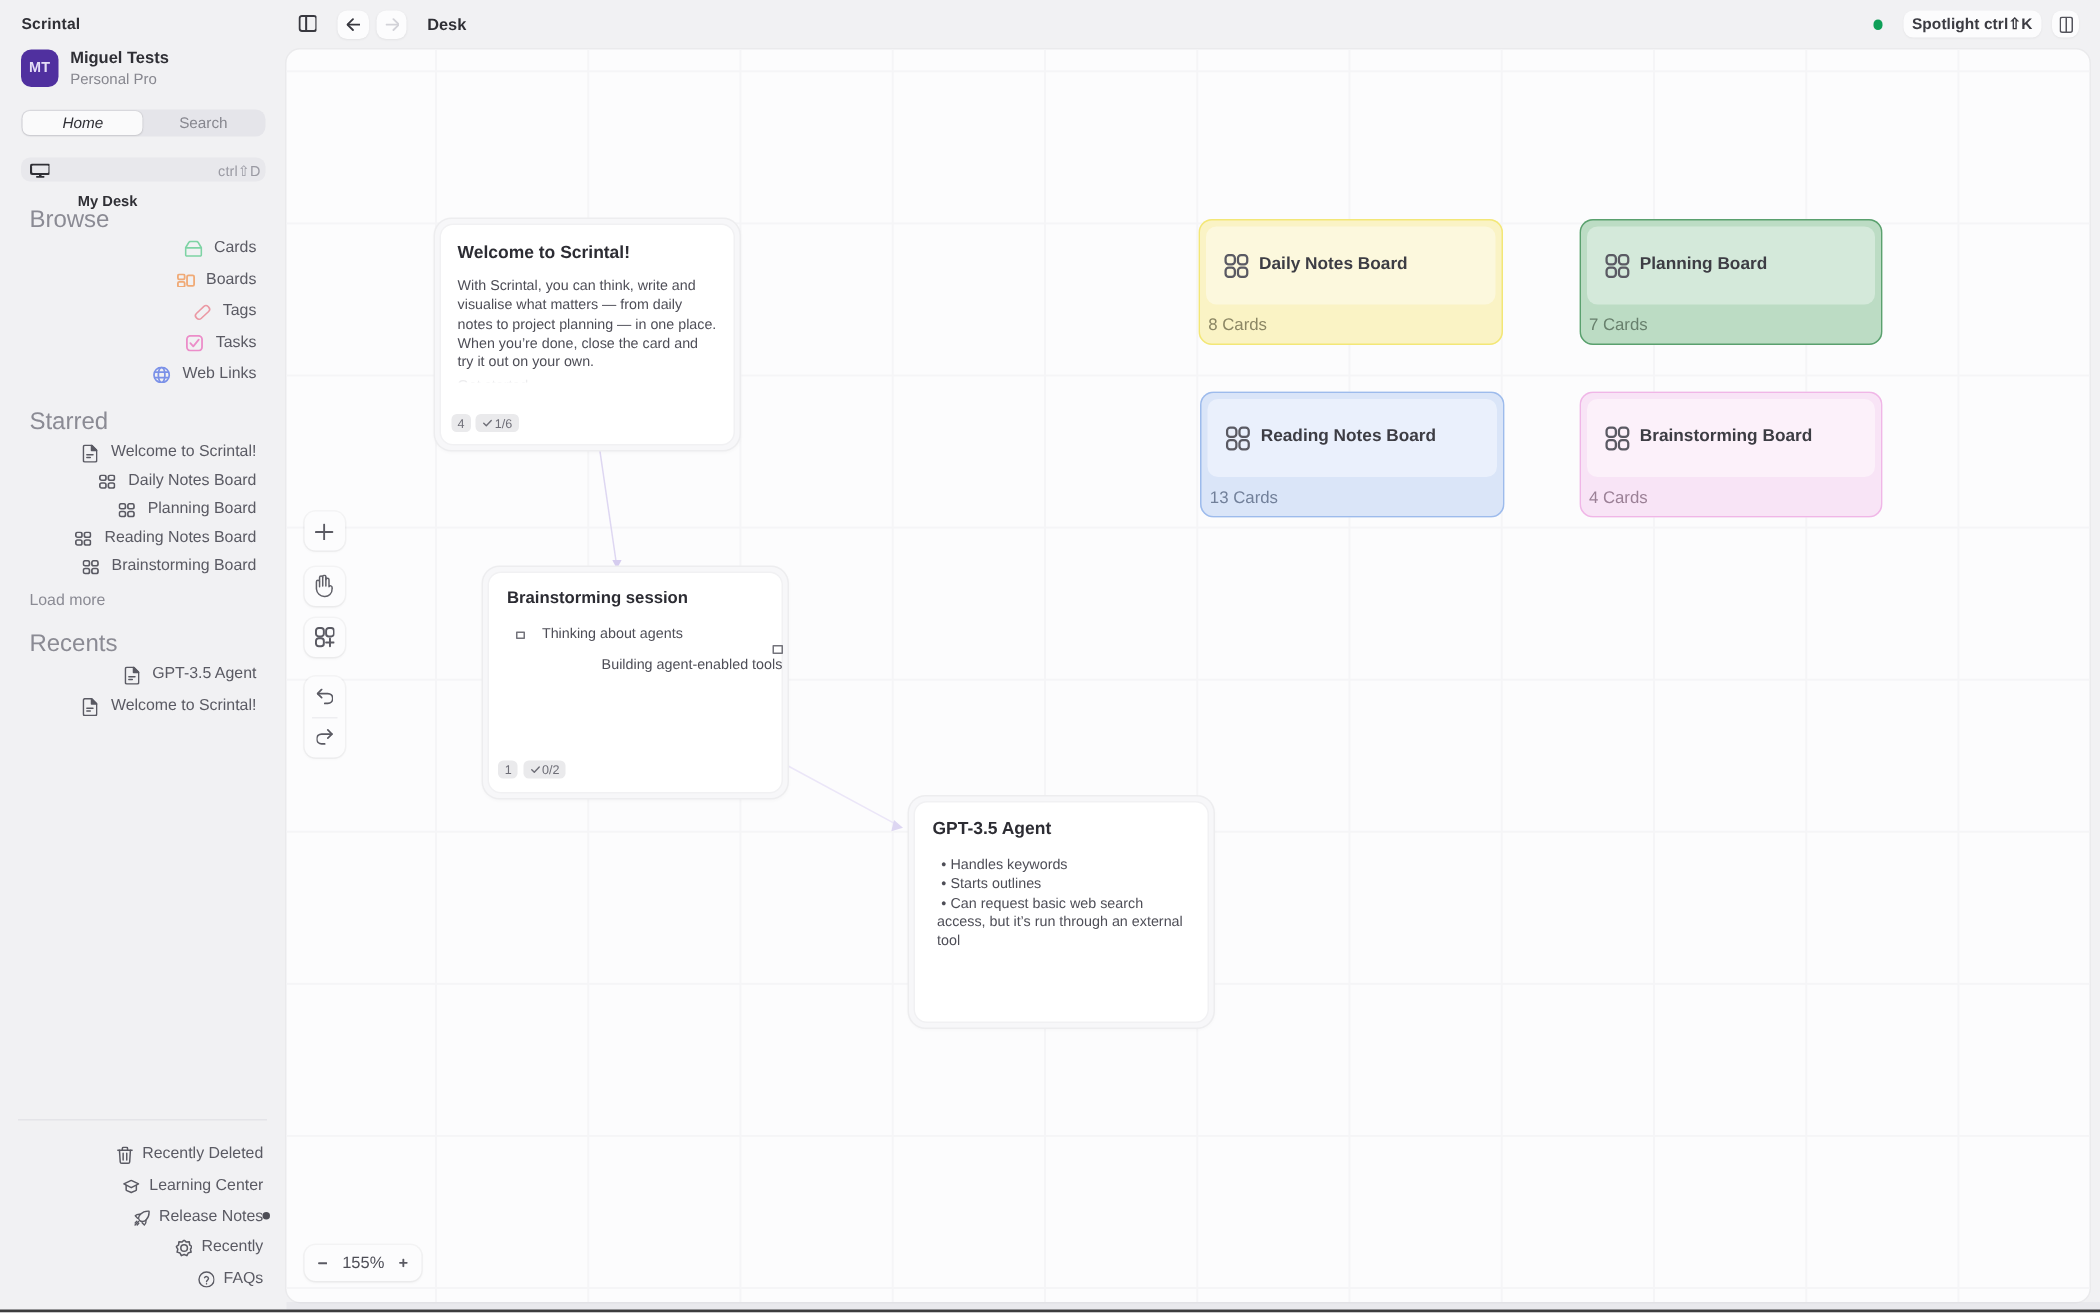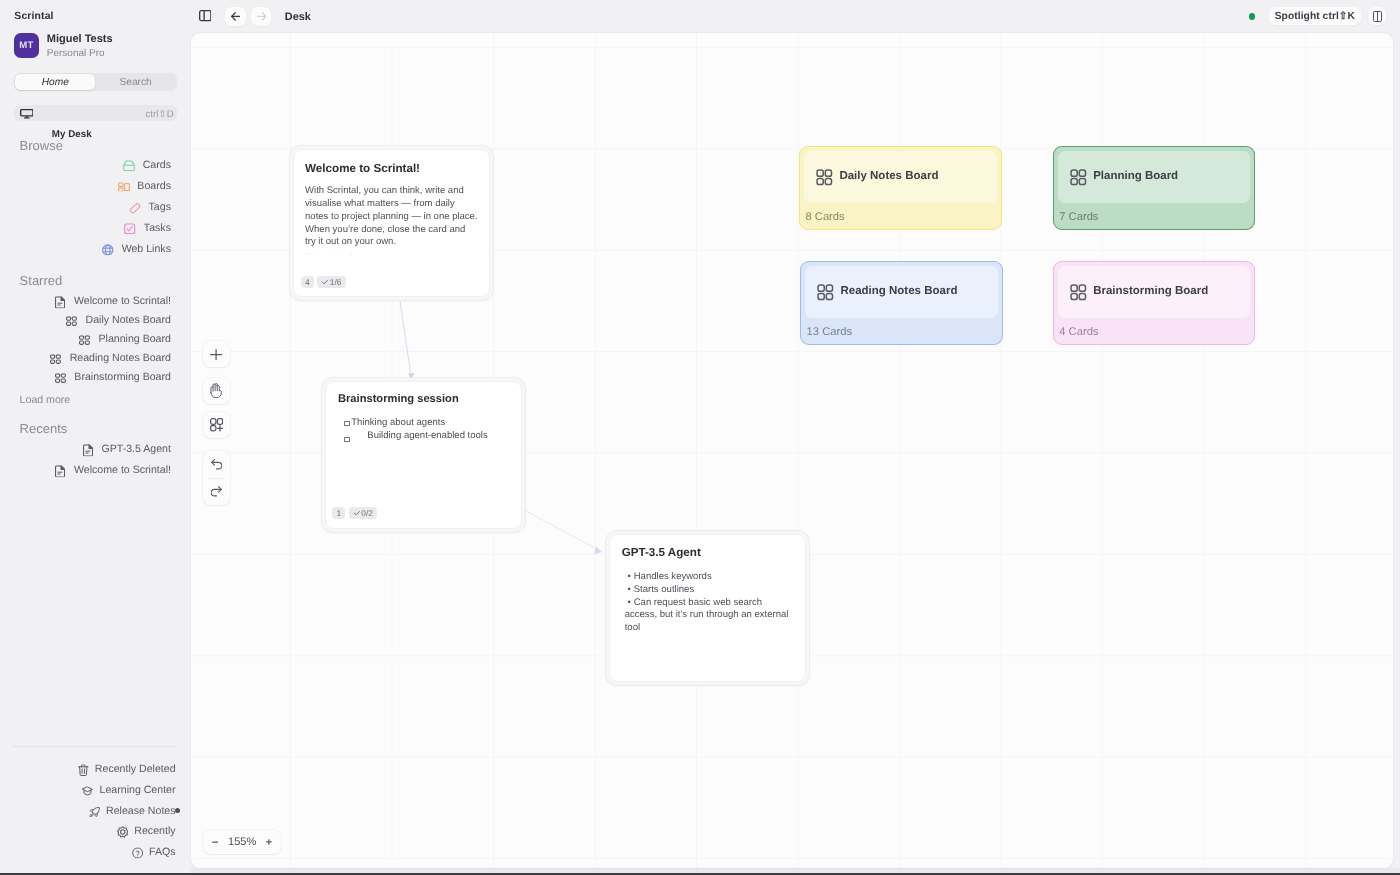--- a/index.html
+++ b/index.html
@@ -29,21 +29,21 @@
 
   .segmented { position:absolute; left:13.85px; top:73.2px; width:163.2px; height:18.2px; background:#e5e5ea; border-radius:6.5px;
                display:flex; padding:1.3px; }
   .seg { flex:1; display:flex; align-items:center; justify-content:center; font-size:10.2px; border-radius:4.8px; color:#87878f;}
   .seg.active { background:#fafafb; color:#303036; box-shadow:0 0.5px 1.2px rgba(16,16,22,0.10), 0 0 0 0.5px rgba(16,16,22,0.04); font-weight:400;font-style:italic;}
 
   .mydesk { position:absolute; left:13.85px; top:104.6px; width:163.2px; height:16.2px; background:#e8e8ec; border-radius:6px; }
   .mydesk .lbl { position:absolute; left:38px; top:3.1px; font-size:9.8px; font-weight:700; color:#2f2f35; line-height:1;margin-top:22px; }
   .mydesk .kbd { position:absolute; right:3.3px; top:5.2px; font-size:9.6px; color:#9a9aa3; letter-spacing:0.1px; line-height:1;}
 
-  .sec-title { position:absolute; left:19.6px; font-size:13px; color:#8b8b94; font-weight:400;}
+  .sec-title { position:absolute; left:19.6px; font-size:16px; color:#8b8b94; font-weight:400;}
 
   .navitem { position:absolute; left:13.85px; width:163.2px; height:19px; display:flex; align-items:center; padding:0 6.1px;
              border-radius:5px;justify-content:flex-end; }
   .navitem.foot { padding:0 1.5px; }
   .navitem.foot .lbl { margin-left:5.4px; }
   .navitem .lbl { font-size:10.6px; color:#5a5a63; margin-left:7.5px; white-space:nowrap;}
   .navitem .ic { width:12.5px; height:13px; display:flex; align-items:center; justify-content:center; flex:0 0 12.5px; line-height:0; transform:translateY(1.3px);}
 
   .loadmore { position:absolute; left:19.6px; font-size:10.6px; color:#8b8b94; }
 
@@ -391,25 +391,25 @@
               <span>1/6</span>
             </div>
         </div>
       </div>
     </div>
 
     <div class="card-frame" style="left:131.6px; top:345px; width:203px; height:154px;">
       <div class="card">
         <div class="card-title" style="position:absolute;left:11.7px;top:11px;font-size:11.15px;">Brainstorming session</div>
         <div style="position:absolute;left:17.3px;top:35.3px;width:178px;font-size:9.55px;line-height:12.6px;color:#4e4e57;">
-          <div style="display:flex;align-items:center;gap:1px;height:12.6px;">
+          <div style="display:flex;align-items:center;gap:11px;height:12.6px;">
             <span style="display:inline-block;width:6.7px;height:5.4px;border:1px solid #73737b;border-radius:0.5px;flex:0 0 6.7px;"></span>
             <span>Thinking about agents</span>
           </div>
-          <div style="display:flex;align-items:flex-end;gap:17px;height:12.6px;">
+          <div style="display:flex;align-items:flex-end;gap:2px;height:12.6px;flex-direction:column;">
             <span style="display:inline-block;width:6.7px;height:5.4px;border:1px solid #73737b;border-radius:0.5px;flex:0 0 6.7px;"></span>
             <span>Building agent-enabled tools</span>
           </div>
         </div>
         <div class="chips" style="left:6px;bottom:8.5px;">
           <div class="chip">1</div>
           <div class="chip">
               <svg width="8" height="8" viewBox="0 0 16 16" fill="none" stroke="#6e6e77" stroke-width="1.9" stroke-linecap="round" stroke-linejoin="round" style="margin-right:0.5px">
                 <path d="M3 8.4 L6.4 11.6 L13 4.8"></path>
               </svg>

